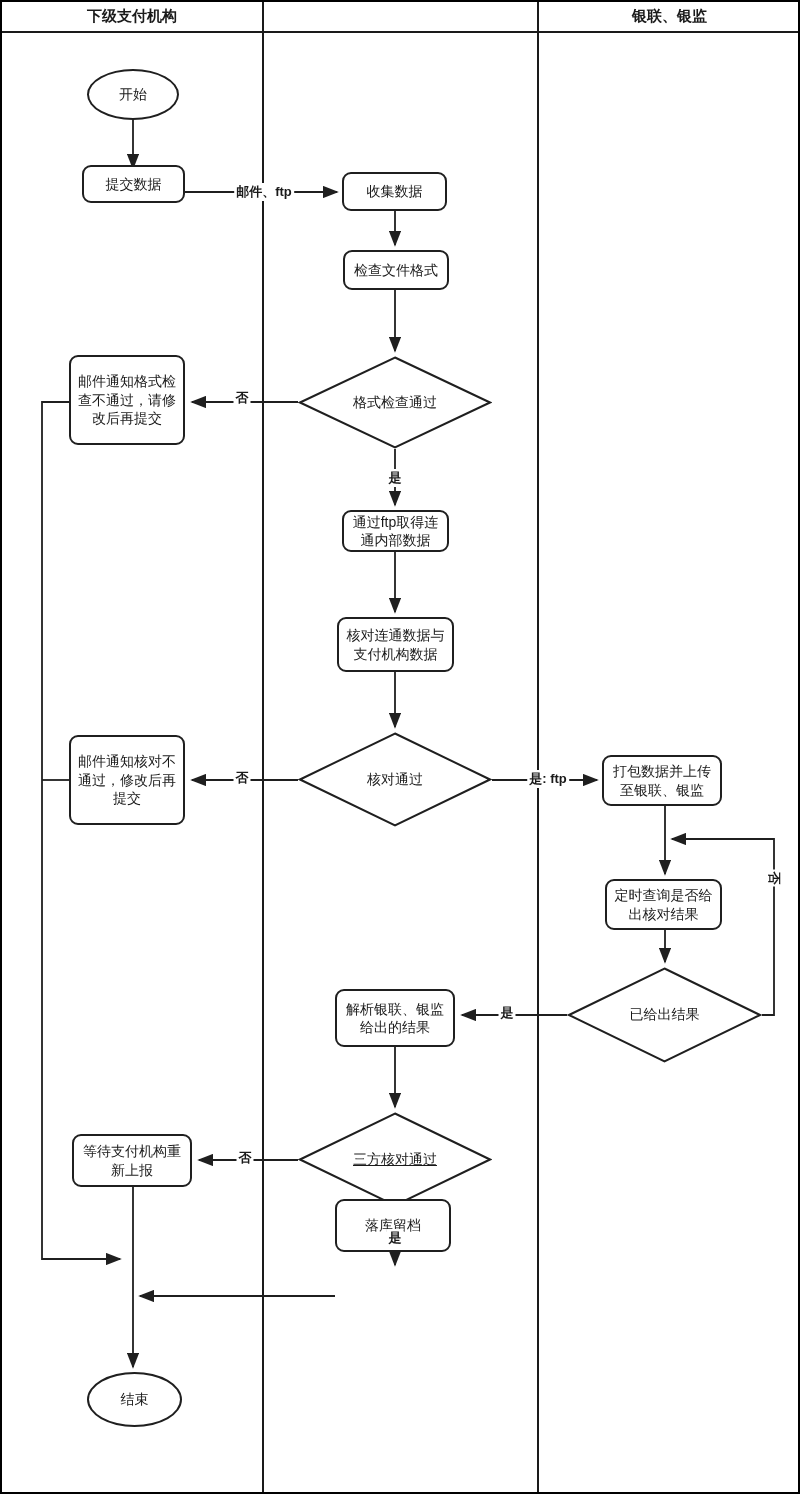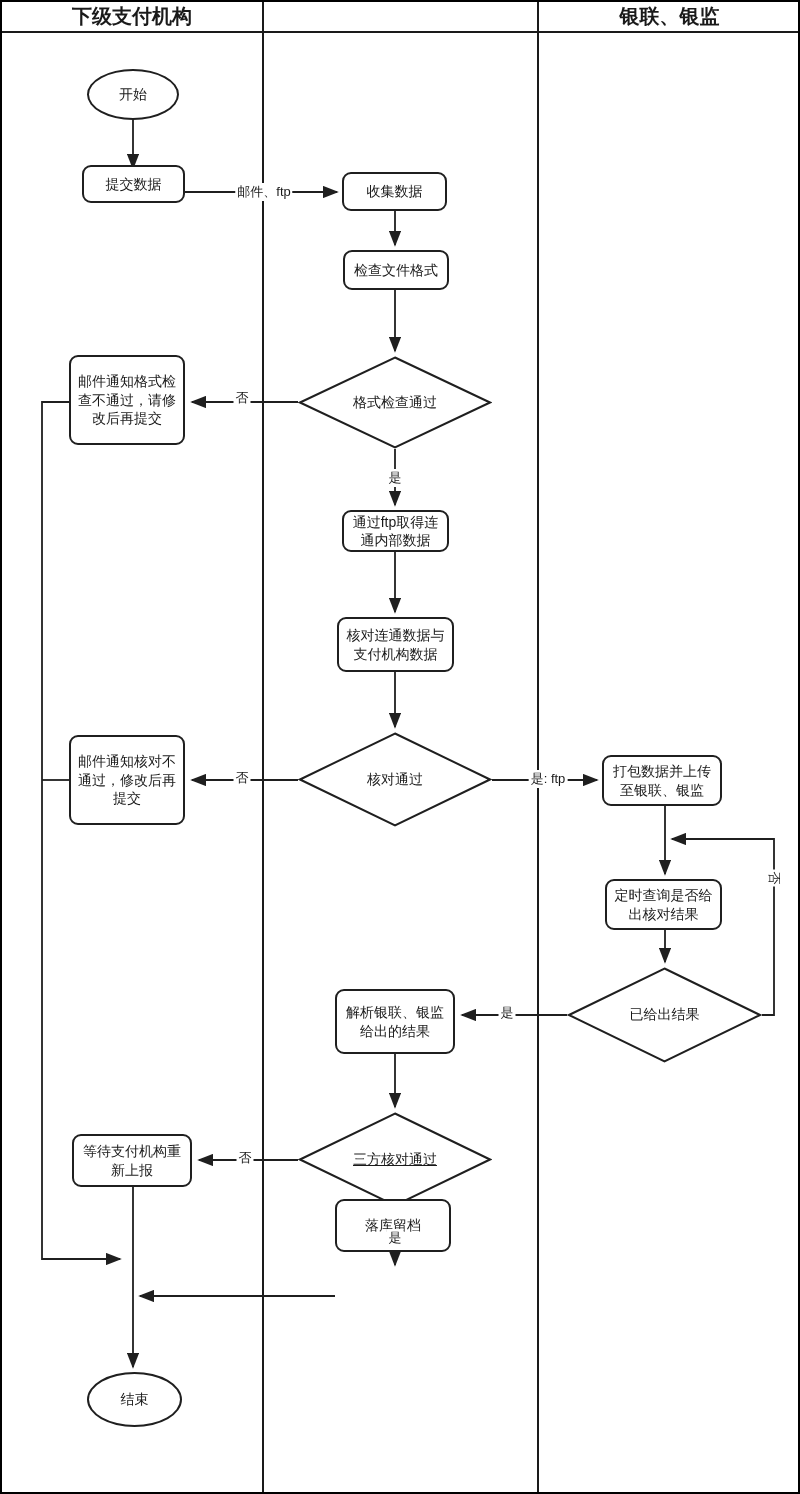--- a/index.html
+++ b/index.html
@@ -5,35 +5,36 @@
   html,body{margin:0;padding:0;background:#fff;}
   .canvas{
     position:relative;width:800px;height:1494px;background:#ffffff;
     font-family:"Liberation Sans","DejaVu Sans",sans-serif;color:#1a1a1a;
     border:2px solid #000;box-sizing:border-box;overflow:hidden;
   }
   .lane-divider{position:absolute;top:0;bottom:0;width:2px;background:#1a1a1a;z-index:0;}
   .header-sep{position:absolute;left:0;right:0;top:29px;height:2px;background:#1a1a1a;z-index:0;}
   .lane-header{
     position:absolute;top:0;height:29px;display:flex;align-items:center;justify-content:center;
-    font-size:20px;font-weight:700;z-index:2;
+    font-size:15px;font-weight:700;z-index:2;
   }
   .connectors{position:absolute;left:0;top:0;z-index:1;}
   .node{
     position:absolute;background:#fff;border:2px solid #1f1f1f;border-radius:9px;
     display:flex;align-items:center;justify-content:center;text-align:center;
     font-size:14px;line-height:1.32;padding:2px 5px;box-sizing:border-box;z-index:2;
   }
   .ellipse{border-radius:50%;}
   .diamond{position:absolute;display:flex;align-items:center;justify-content:center;z-index:2;}
   .diamond svg{position:absolute;left:0;top:0;width:100%;height:100%;}
   .diamond .dlabel{position:relative;z-index:1;font-size:14px;text-align:center;}
   .edge-label{
     position:absolute;z-index:3;background:#fff;font-size:13px;padding:0 2px;white-space:nowrap;
     transform:translate(-50%,-50%);
+    font-weight:bold;
   }
   .edge-label.rot{transform:translate(-50%,-50%) rotate(90deg);}
 </style>
 </head>
 <body>
 
 <div class="canvas">
 
   <div class="lane-divider" style="left:260px;"></div>
   <div class="lane-divider" style="left:535px;"></div>
@@ -123,21 +124,21 @@
     <span>核对连通数据与支付机构数据</span>
   </div>
 
   <div class="diamond" style="left:296px;top:730px;width:194px;height:95px;">
     <svg viewBox="0 0 194 95" preserveAspectRatio="none">
       <polygon points="97,1.5 192,47.5 97,93.5 2,47.5" fill="#fff" stroke="#1f1f1f" stroke-width="2"></polygon>
     </svg>
     <span class="dlabel">核对通过</span>
   </div>
 
-  <div class="node" style="left:333px;top:987px;width:120px;height:65px;">
+  <div class="node" style="left:333px;top:987px;width:120px;height:58px;">
     <span>解析银联、银监给出的结果</span>
   </div>
 
   <div class="diamond" style="left:296px;top:1110px;width:194px;height:95px;text-decoration:underline;">
     <svg viewBox="0 0 194 95" preserveAspectRatio="none">
       <polygon points="97,1.5 192,47.5 97,93.5 2,47.5" fill="#fff" stroke="#1f1f1f" stroke-width="2"></polygon>
     </svg>
     <span class="dlabel">三方核对通过</span>
   </div>
 

